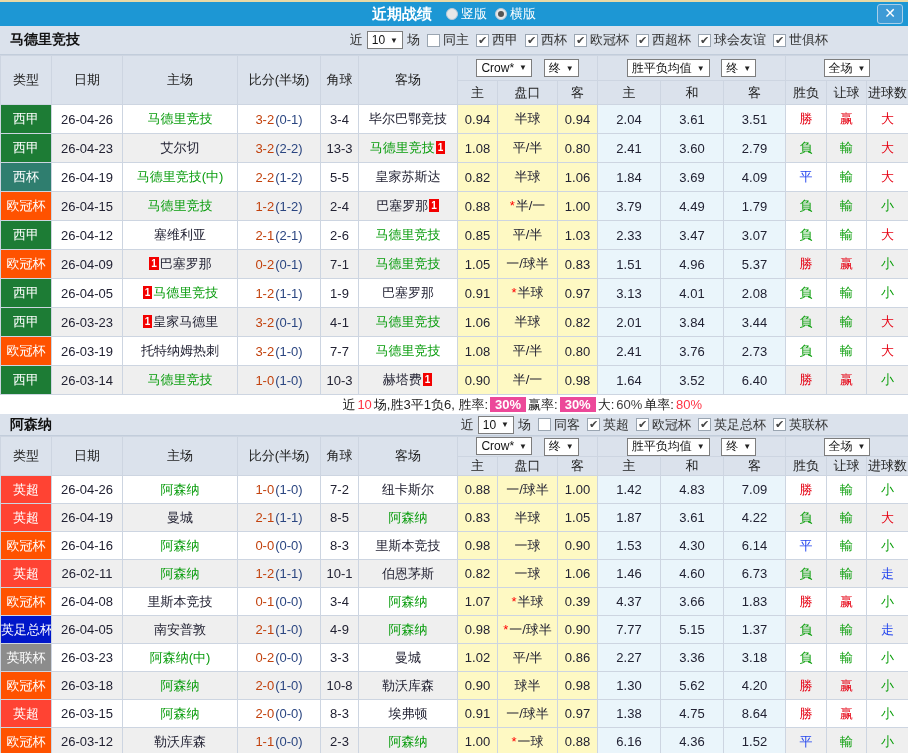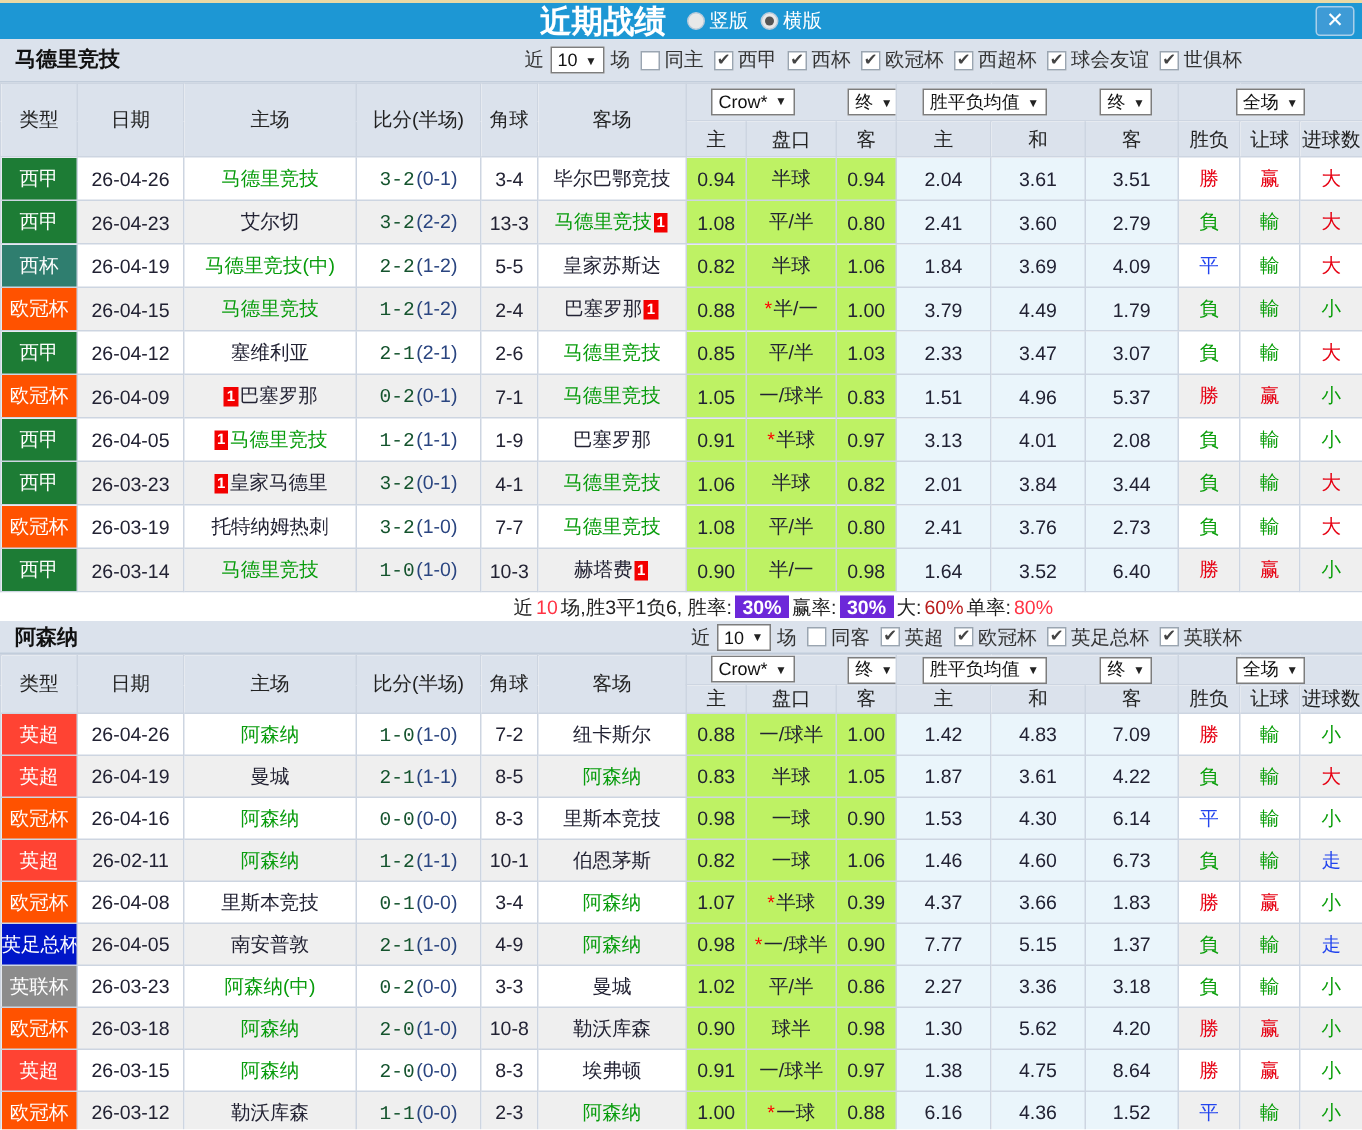--- a/index.html
+++ b/index.html
@@ -2,21 +2,21 @@
 <html><head>
 <meta charset="utf-8">
 <style>
   * { box-sizing: border-box; margin: 0; padding: 0; }
   body { background:#fff; font-family:"Liberation Sans","DejaVu Sans",sans-serif; }
   .app { width:908px; height:753px; overflow:hidden; background:#fff; }
 
   
   .titlebar { height:26px; background:#1d97d4; border-top:2px solid #e9d9a5;
     display:flex; align-items:center; justify-content:center; position:relative; color:#fff; }
-  .titlebar .title { font-weight:bold; font-size:21px; margin-right:6px; }
+  .titlebar .title { font-weight:bold; font-size:15px; margin-right:6px; }
   .radio-opt { display:inline-flex; align-items:center; margin-left:8px; cursor:pointer; font-size:13px; }
   .radio { width:12px; height:12px; border-radius:50%; background:#e8e8e8; border:1px solid #b9cbda;
     display:inline-flex; align-items:center; justify-content:center; margin-right:3px; }
   .radio.sel::after { content:""; width:6px; height:6px; border-radius:50%; background:#555; }
   .close-btn { position:absolute; right:5px; top:2px; width:26px; height:20px; background:#3e9bd6;
     border:1px solid #a9cfe9; border-radius:3px; color:#fff; font-weight:bold; text-align:center;
     line-height:17px; font-size:14px; cursor:pointer; }
 
   
   .filter-row { background:#dbe2ec; display:flex; align-items:center; padding:0 10px;
@@ -34,41 +34,41 @@
     color:#444; margin-right:3px; line-height:11px; }
   .league-filters { display:inline-flex; align-items:center; }
 
   
   table.grid { width:908px; table-layout:fixed; border-collapse:collapse; font-size:13px; color:#223; }
   .grid th, .grid td { border:1px solid #cdd5e1; text-align:center; overflow:hidden; white-space:nowrap; padding:0; }
   .grid thead th { background:#dbe2ec; font-weight:normal; color:#222; }
   .s1 .hrow1 th { height:25px; } .s1 .hrow2 th { height:24px; }
   .s2 .hrow1 th { height:20px; } .s2 .hrow2 th { height:17px; }
   .s1 tbody tr { height:29px; } .s2 tbody tr { height:28px; }
-  .ddcell .select { margin:0 16px; }
+  .ddcell .select { margin:0 4px; }
 
   .c-type { color:#fff; }
-  .c-odd, .c-line { background:#bef264; }
+  .c-odd, .c-line { background:#fef9c3; }
   .c-avg { background:#eaf5fb; }
   tbody tr:nth-child(even) .c-date, tbody tr:nth-child(even) .c-team,
   tbody tr:nth-child(even) .c-score, tbody tr:nth-child(even) .c-corner,
   tbody tr:nth-child(even) .c-res { background:#efefef; }
-  .ft { color:#14532d;font-family:Liberation Mono, monospace; } .ht { color:#2a4580; margin-left:1px; }
+  .ft { color:#c2410c; } .ht { color:#2a4580; margin-left:1px; }
   .tname.focus { color:#089c0c; }
   .card { display:inline-block; background:#f30000; color:#fff; font-size:10px; font-weight:bold;
     line-height:13px; padding:0 2px; margin:0 1px; vertical-align:1px; }
   .star { color:#f00; margin-right:1px; }
   .res-red { color:#e60012; } .res-green { color:#0a9e0a; } .res-blue { color:#2244ee; }
 
   
   .summary-row { height:19px; background:#fff; display:flex; align-items:center;
     justify-content:flex-end; padding-right:205px; font-size:13px; color:#222; }
   .summary-row span { margin:0 1px; }
-  .pct-badge { background:#6d28d9; color:#fff; font-weight:bold; padding:0 5px; margin:0 4px; }
-  .num-red { color:#ff3344; } .num-blue { color:#b91c1c;text-align:center; }
+  .pct-badge { background:#ec4899; color:#fff; font-weight:bold; padding:0 5px; margin:0 4px; }
+  .num-red { color:#ff3344; } .num-blue { color:#404040;text-align:center; }
 </style>
 </head>
 <body>
 
 <div class="app">
   <div class="titlebar">
     <span class="title">近期战绩</span>
     <span class="radio-opt">
       <span class="radio"></span>
       <span>竖版</span>

